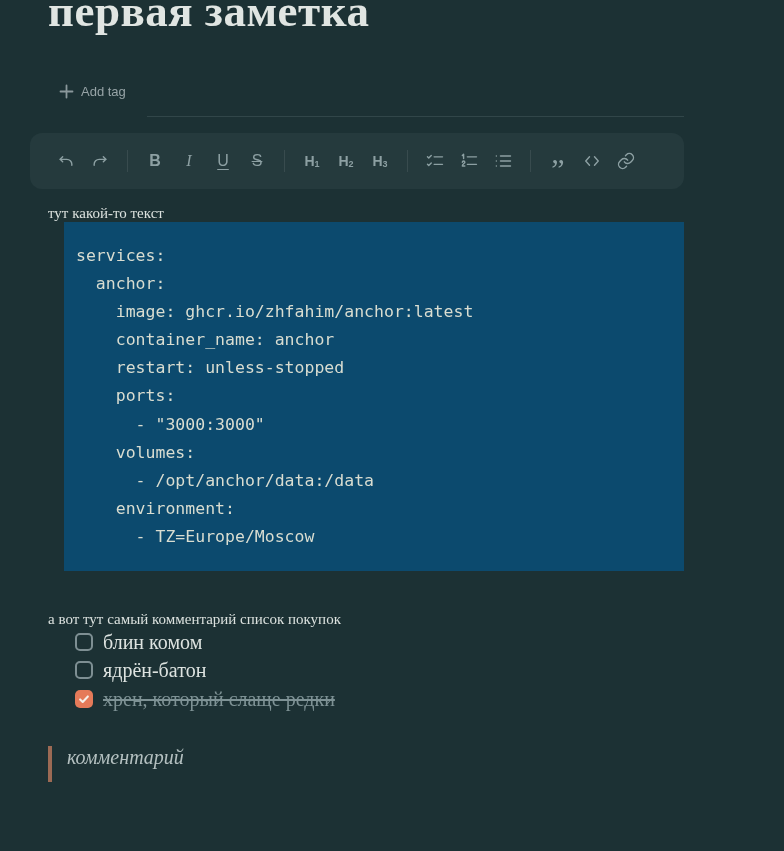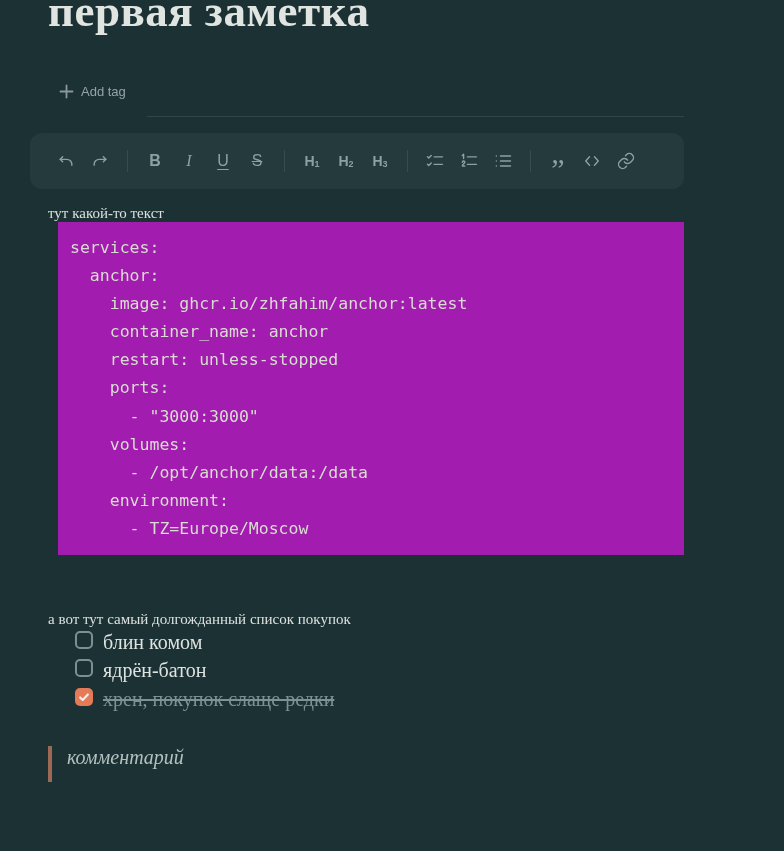--- a/index.html
+++ b/index.html
@@ -46,29 +46,29 @@
   .tb-h{font-size:14px;font-weight:600;display:flex;align-items:baseline;}
   .tb-h sub{font-size:9px;font-weight:700;transform:translateY(1px);}
   .tb-quote{font-family:"Liberation Serif",serif;font-size:30px;line-height:10px;transform:translateY(8px);}
   
   .para{position:absolute;left:48px;font-size:15px;line-height:26px;color:#dbe1de;white-space:nowrap;}
   .p-intro{top:185px;}
   .p-list-intro{top:591px;}
   .p-closing{top:825px;}
   .p-closing a{color:#dd7a4c;text-decoration:underline;text-underline-offset:3px;}
   .code-block{
-    position:absolute;left:58px;top:222px;width:720px;box-sizing:border-box;
-    background:#a21caf;padding:12px 12px;
+    position:absolute;left:64px;top:222px;width:720px;box-sizing:border-box;
+    background:#0c4a6e;padding:20px 12px;
   }
   .code-block pre{
     margin:0;font-family:"DejaVu Sans Mono","Liberation Mono",monospace;
     font-size:16.5px;line-height:28.1px;color:#d9ddd1;white-space:pre;
   }
   
-  .task-row{position:absolute;left:75px;height:22px;display:flex;align-items:flex-start;gap:10px;}
+  .task-row{position:absolute;left:75px;height:22px;display:flex;align-items:center;gap:10px;}
   .t1{top:631px;}.t2{top:659px;}.t3{top:688px;}
   .checkbox{
     width:18px;height:18px;border-radius:5px;box-sizing:border-box;
     border:2px solid #7e8f93;background:transparent;flex:0 0 auto;cursor:pointer;
     display:flex;align-items:center;justify-content:center;
   }
   .checkbox.checked{border:none;background:#e57a59;}
   .task-label{font-size:20px;color:#dde3e0;white-space:nowrap;}
   .task-label.done{color:#7e9295;text-decoration:line-through;}
   
@@ -192,37 +192,37 @@
     container_name: anchor
     restart: unless-stopped
     ports:
       - "3000:3000"
     volumes:
       - /opt/anchor/data:/data
     environment:
       - TZ=Europe/Moscow</pre>
   </div>
 
-  <p class="para p-list-intro">а вот тут самый долгожданный список покупок</p>
+  <p class="para p-list-intro">а вот тут самый комментарий список покупок</p>
 
   <div class="task-row t1">
     <span class="checkbox"></span>
     <span class="task-label">блин комом</span>
   </div>
   <div class="task-row t2">
     <span class="checkbox"></span>
     <span class="task-label">ядрён-батон</span>
   </div>
   <div class="task-row t3">
     <span class="checkbox checked">
       <svg width="12" height="12" viewBox="0 0 14 14" fill="none" stroke="#f6efe9" stroke-width="2.4" stroke-linecap="round" stroke-linejoin="round">
         <path d="m2.5 7.5 3 3L11.5 4"></path>
       </svg>
     </span>
-    <span class="task-label done">хрен, покупок слаще редки</span>
+    <span class="task-label done">хрен, который слаще редки</span>
   </div>
 
   <div class="quote-block">
     <div class="quote-bar"></div>
     <div class="quote-text">комментарий</div>
   </div>
 
   <p class="para p-closing"><span>и завершение </span><a href="#">ссылка</a></p>
 
 </div>

